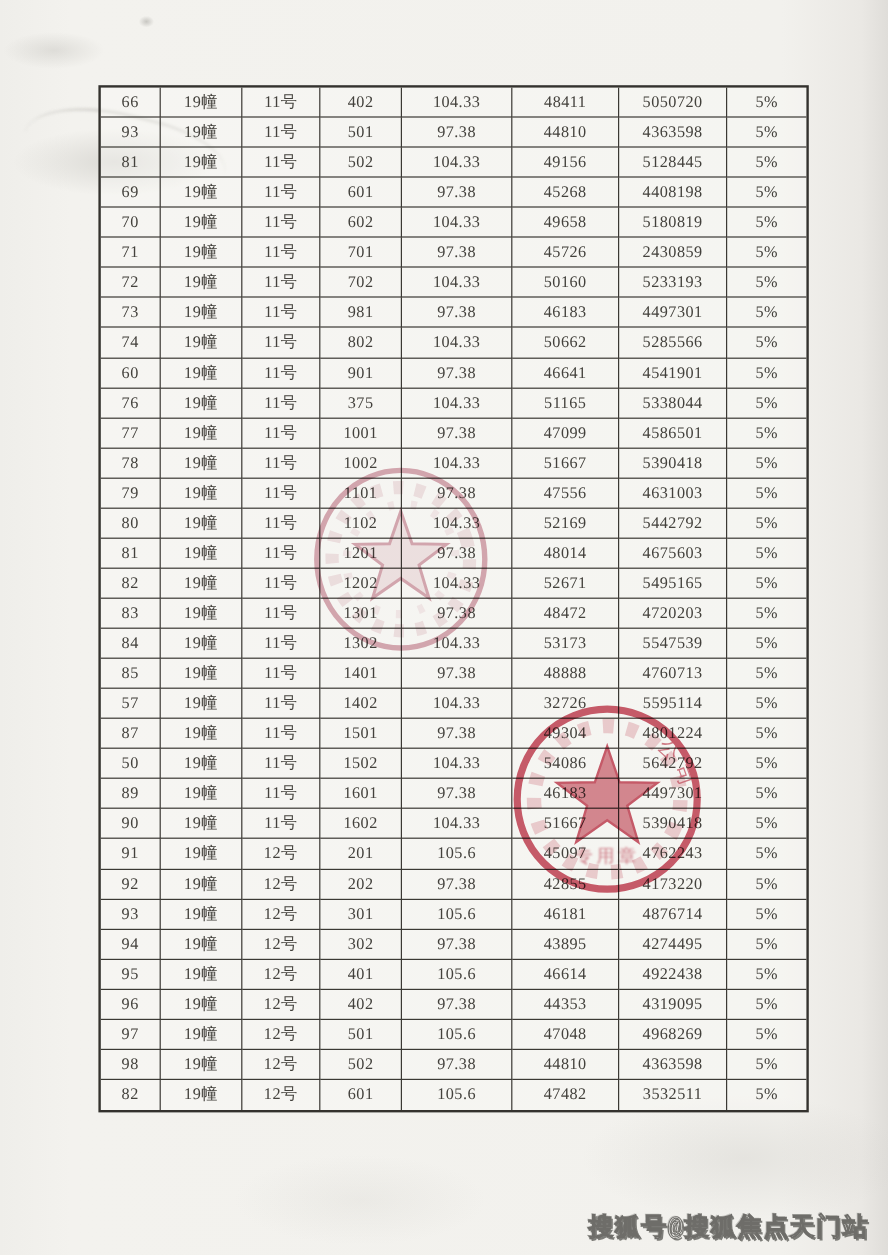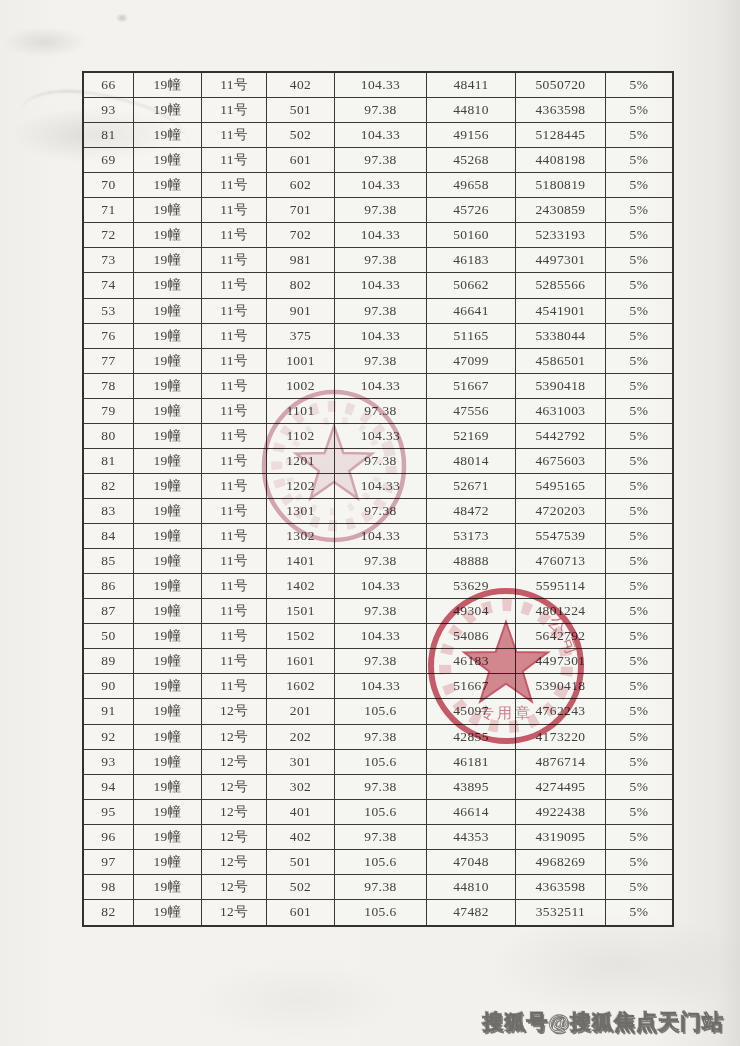--- a/index.html
+++ b/index.html
@@ -44,21 +44,21 @@
   }
   .cell:nth-child(8n){border-right:none;}
   .cell:nth-last-child(-n+8){border-bottom:none;}
   
   .stamp{position:absolute;pointer-events:none;mix-blend-mode:multiply;}
   .stamp1{left:258px;top:386px;opacity:.62;filter:blur(.6px);}
   .stamp2{left:424px;top:586px;opacity:.82;filter:blur(.4px);}
   
   .watermark{
     position:absolute;right:16px;top:1008px;
-    font-family:Liberation Sans, sans-serif;
+    font-family:Liberation Mono, monospace;
     font-weight:bold;font-size:21px;letter-spacing:1px;
     color:#f6f5f1;
     -webkit-text-stroke:.8px #6e6d69;
     text-shadow:1.5px 1.5px 0 rgba(105,104,100,.85),-1px -1px 0 rgba(150,149,145,.5);
     margin-left:40px;
   }
 </style>
 </head>
 <body>
 
@@ -131,21 +131,21 @@
       <div class="cell">4497301</div>
       <div class="cell">5%</div>
       <div class="cell">74</div>
       <div class="cell">19幢</div>
       <div class="cell">11号</div>
       <div class="cell">802</div>
       <div class="cell">104.33</div>
       <div class="cell">50662</div>
       <div class="cell">5285566</div>
       <div class="cell">5%</div>
-      <div class="cell">53</div>
+      <div class="cell">60</div>
       <div class="cell">19幢</div>
       <div class="cell">11号</div>
       <div class="cell">901</div>
       <div class="cell">97.38</div>
       <div class="cell">46641</div>
       <div class="cell">4541901</div>
       <div class="cell">5%</div>
       <div class="cell">76</div>
       <div class="cell">19幢</div>
       <div class="cell">11号</div>
@@ -219,26 +219,26 @@
       <div class="cell">5547539</div>
       <div class="cell">5%</div>
       <div class="cell">85</div>
       <div class="cell">19幢</div>
       <div class="cell">11号</div>
       <div class="cell">1401</div>
       <div class="cell">97.38</div>
       <div class="cell">48888</div>
       <div class="cell">4760713</div>
       <div class="cell">5%</div>
-      <div class="cell">86</div>
+      <div class="cell">57</div>
       <div class="cell">19幢</div>
       <div class="cell">11号</div>
       <div class="cell">1402</div>
       <div class="cell">104.33</div>
-      <div class="cell">53629</div>
+      <div class="cell">32726</div>
       <div class="cell">5595114</div>
       <div class="cell">5%</div>
       <div class="cell">87</div>
       <div class="cell">19幢</div>
       <div class="cell">11号</div>
       <div class="cell">1501</div>
       <div class="cell">97.38</div>
       <div class="cell">49304</div>
       <div class="cell">4801224</div>
       <div class="cell">5%</div>

